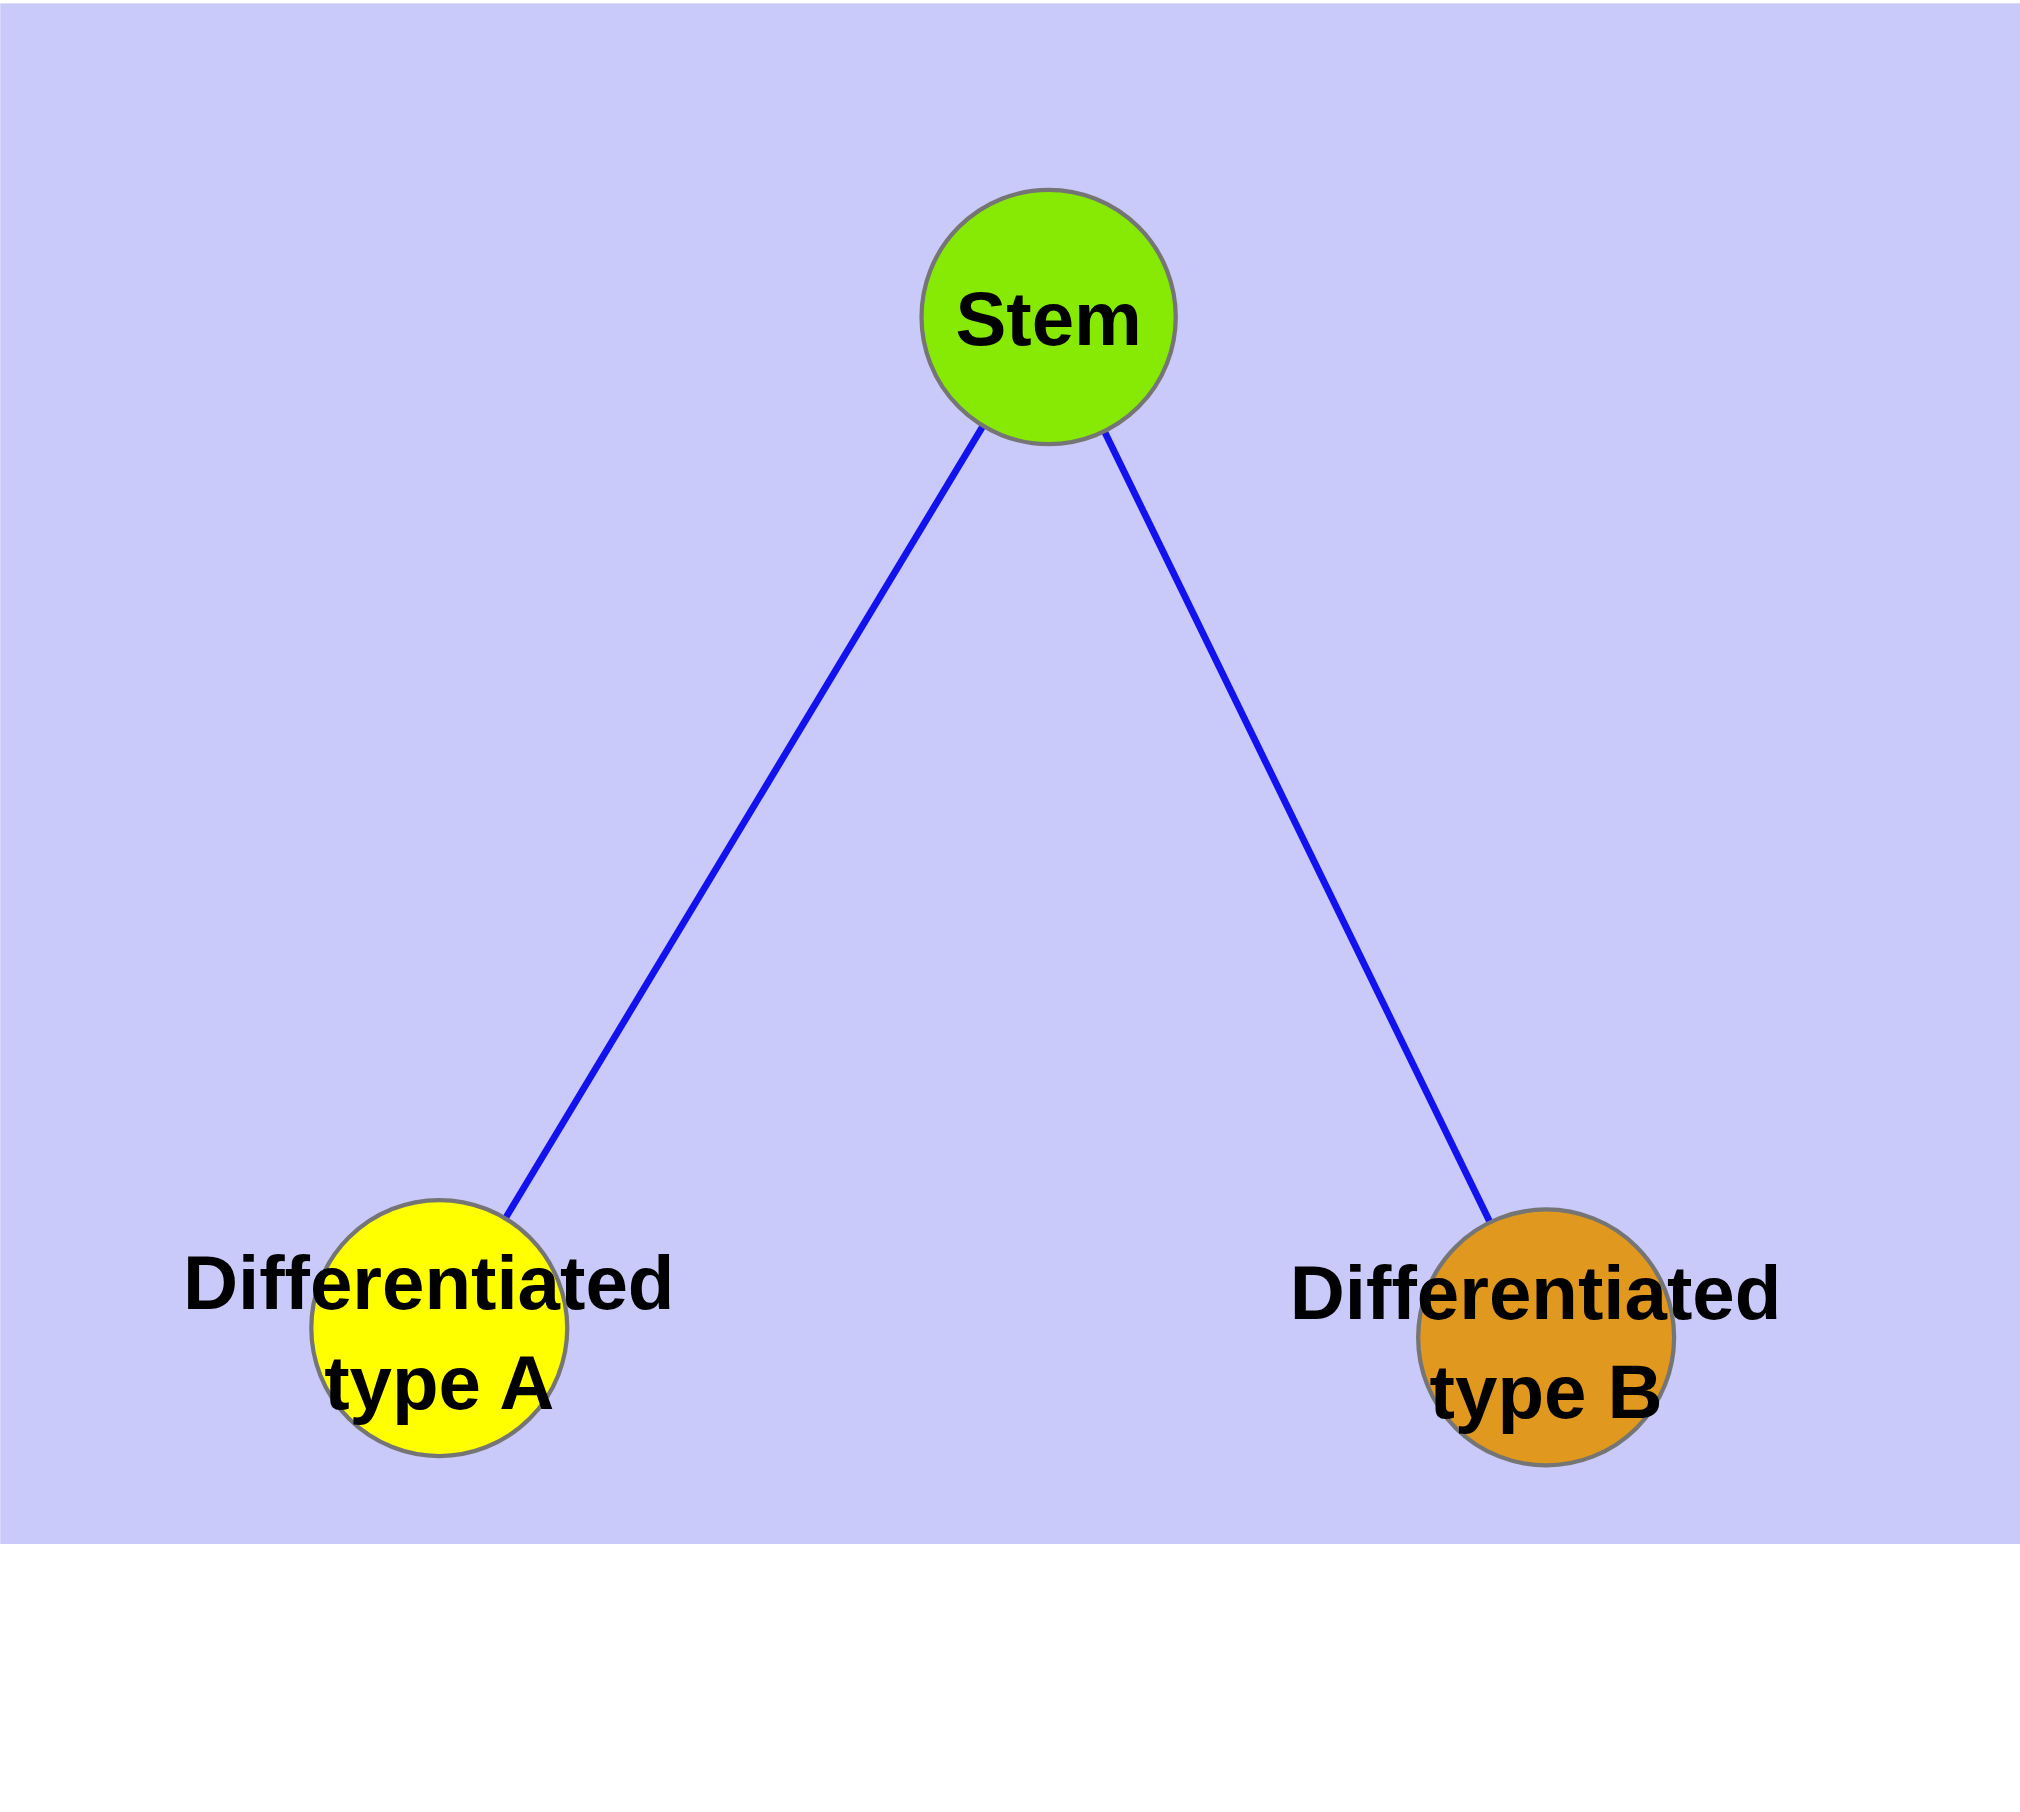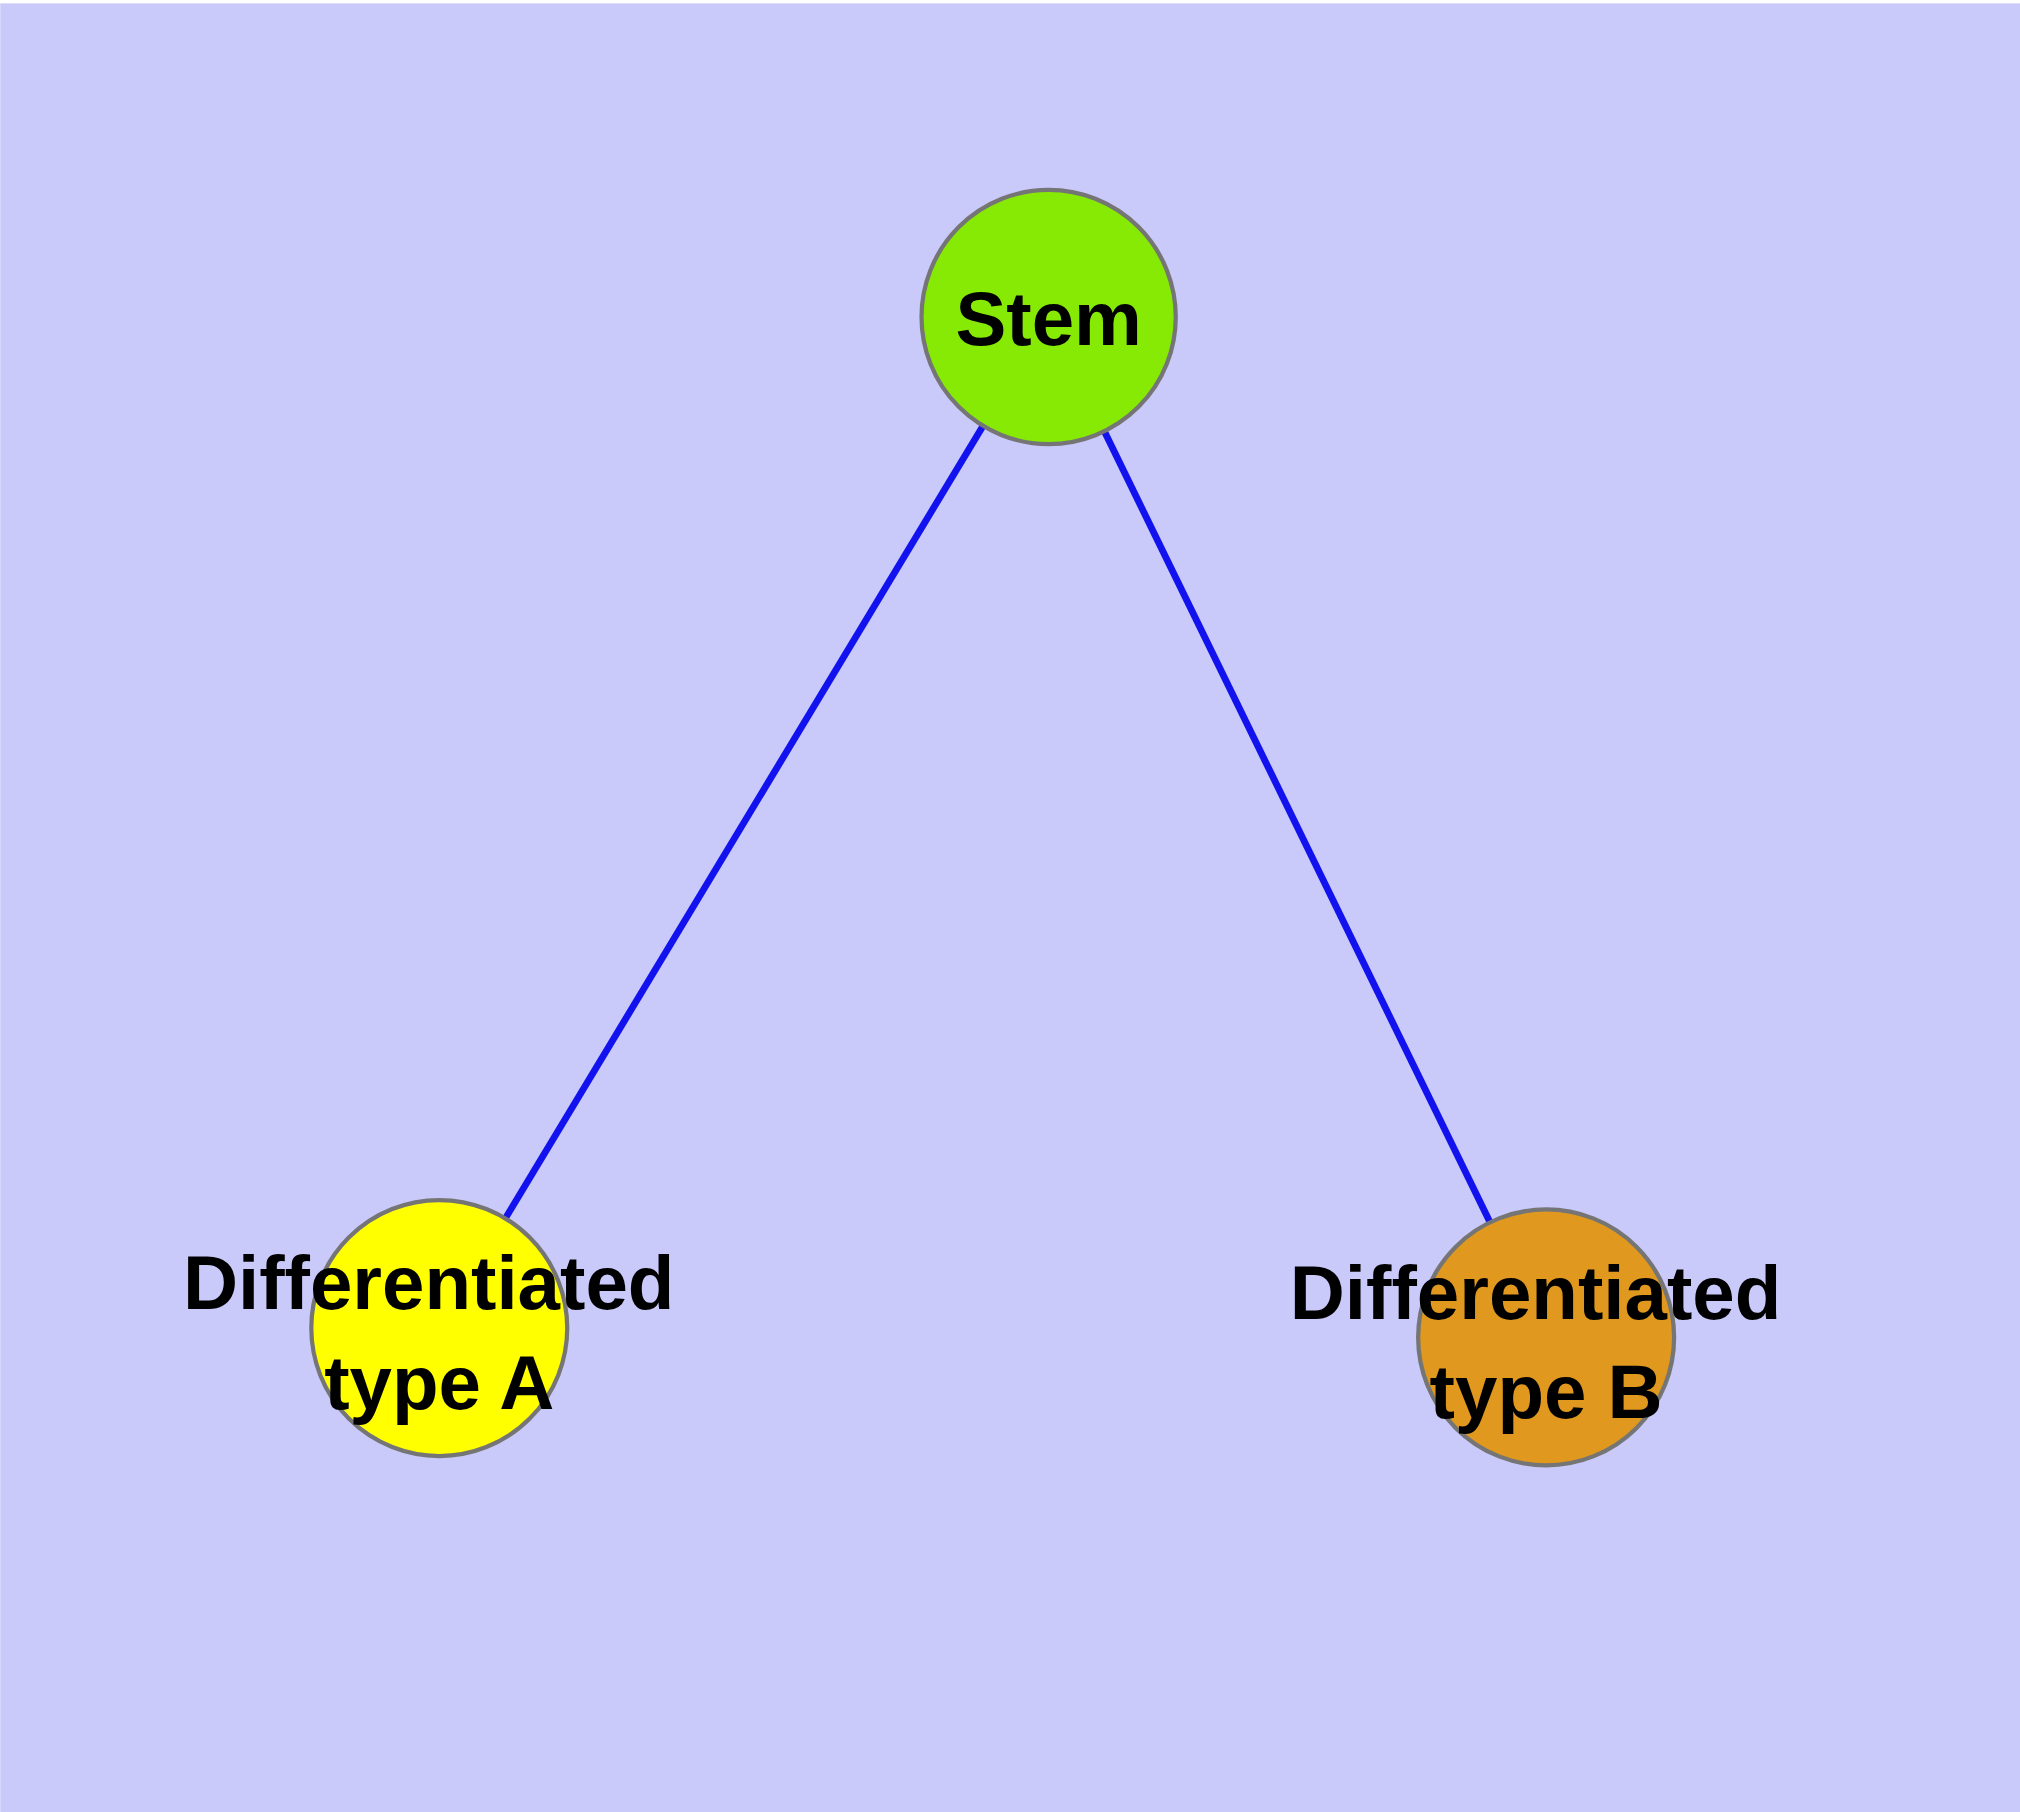--- a/index.html
+++ b/index.html
@@ -3,21 +3,21 @@
 <meta charset="utf-8">
 <style>
   html, body {
     margin: 0;
     padding: 0;
     background: #ffffff;
   }
   .page {
     position: relative;
     width: 2021px;
-    height: 1812px;
+    height: 1544px;
     background: #ffffff;
     overflow: hidden;
     font-family: "Liberation Sans", sans-serif;
   }
   svg.graph {
     display: block;
     width: 2021px;
     height: 1812px;
   }
   .node-circle {

